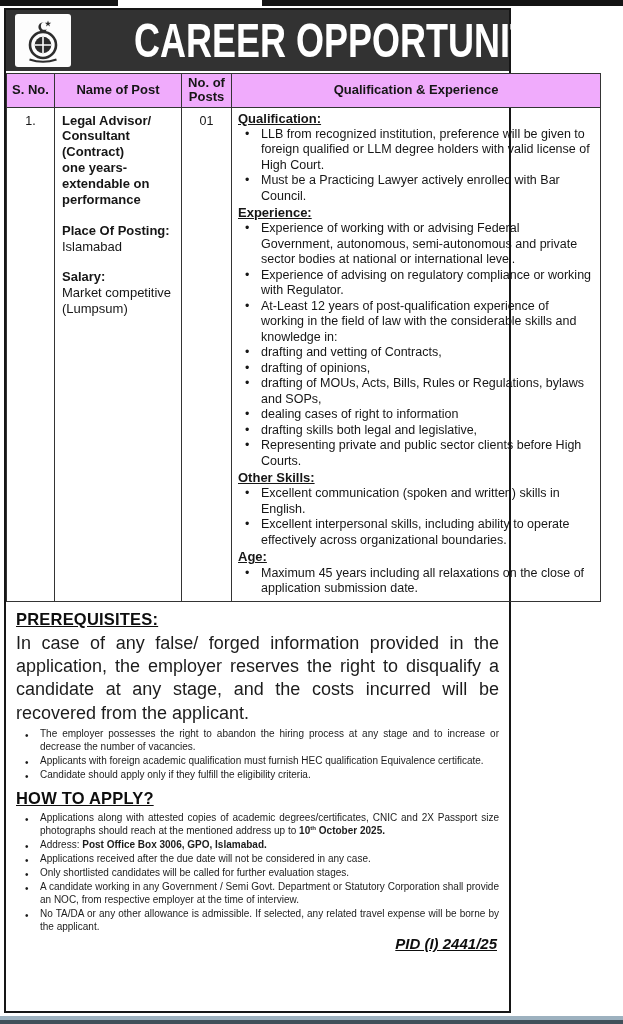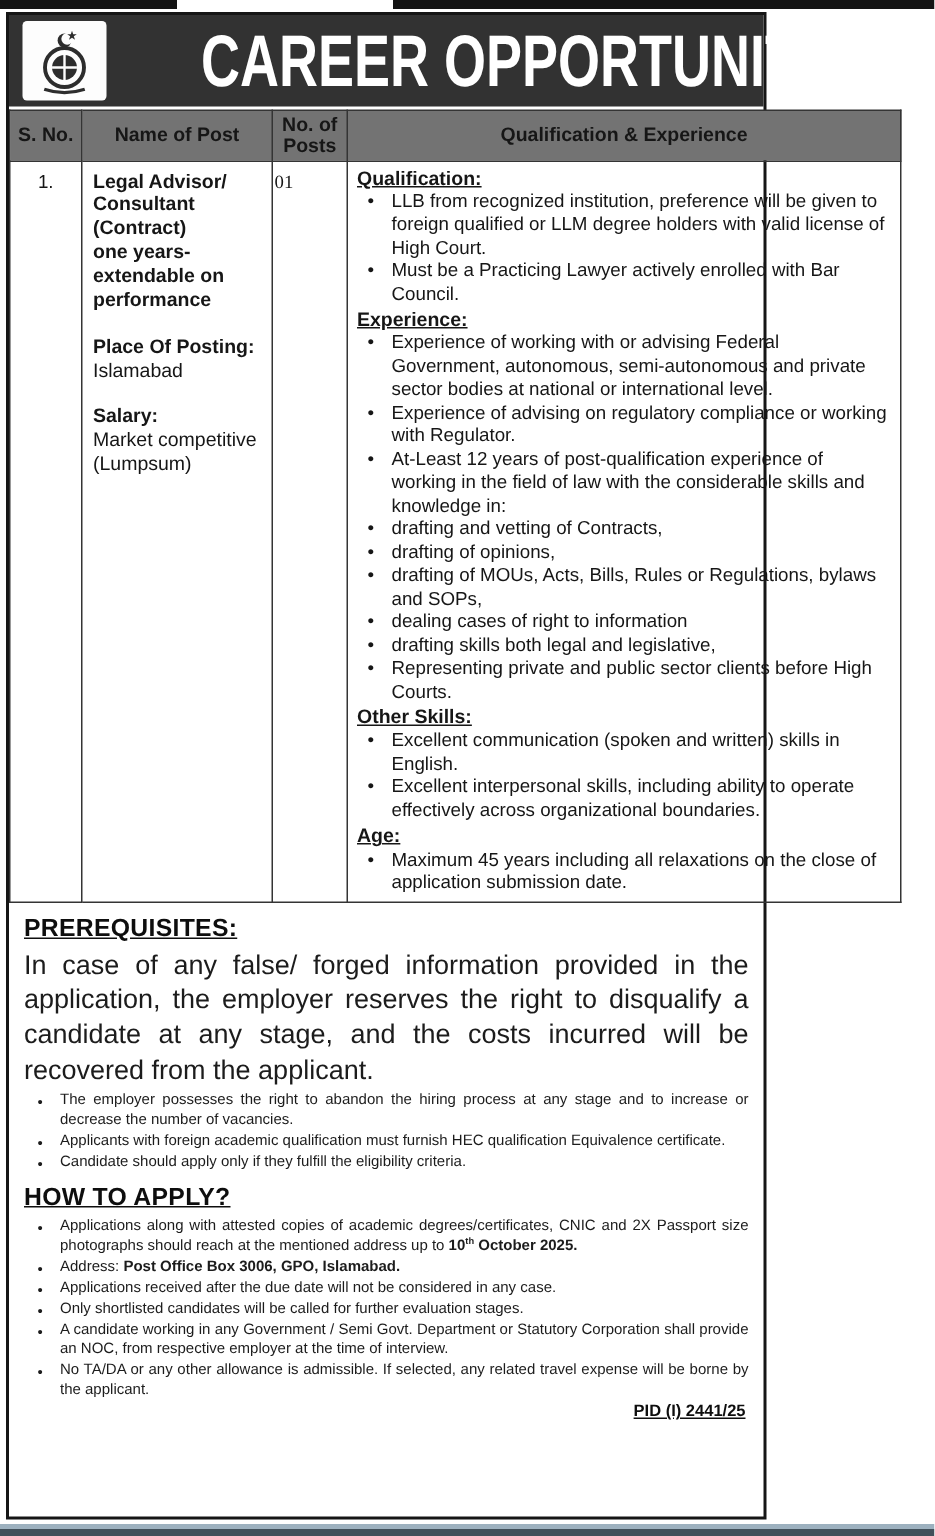--- a/index.html
+++ b/index.html
@@ -40,26 +40,26 @@
 
   
   table.jobtable{
     border-collapse:collapse;margin:2px auto 0 auto;width:594px;
     font-size:12.5px;color:#161616;table-layout:fixed;
   }
   table.jobtable th, table.jobtable td{
     border:1.5px solid #343434;vertical-align:top;box-sizing:border-box;
   }
   table.jobtable th{
-    background:#737373;font-size:13px;font-weight:bold;text-align:center;
+    background:#f0abfc;font-size:13px;font-weight:bold;text-align:center;
     padding:2px 2px;vertical-align:middle;line-height:1.1;
   }
   col.c-sno{width:48px;} col.c-post{width:127px;} col.c-num{width:50px;} col.c-qual{width:369px;}
   td.sno-cell{text-align:center;padding-top:6px;font-size:12.5px;}
-  td.num-cell{padding-top:6px;font-size:12.5px;font-family:Liberation Serif, serif;}
+  td.num-cell{text-align:center;padding-top:6px;font-size:12.5px;}
   td.post-cell{padding:5px 4px 4px 7px;font-size:13px;line-height:1.22;border-radius:18px;}
   td.post-cell .b, .b{font-weight:bold;}
   .post-title-list{list-style:none;margin:0;padding:0;font-weight:bold;}
   .post-title-list li{margin:0;padding:0;}
   .cell-gap{height:15px;}
   td.qual-cell{padding:2px 6px 4px 6px;line-height:1.24;}
   .qhead{font-weight:bold;text-decoration:underline;font-size:13px;margin-top:1px;}
   ul.qlist{list-style:none;margin:0;padding:0;}
   ul.qlist li{position:relative;padding-left:23px;margin:0;}
   ul.qlist li::before{content:"\2022";position:absolute;left:7px;top:0;}
@@ -70,22 +70,22 @@
     font-size:16.5px;font-weight:bold;text-decoration:underline;
     margin:8px 0 3px 0;color:#0e0e0e;letter-spacing:0.2px;
   }
   .sec-intro{font-size:18px;line-height:1.3;text-align:justify;}
   ul.dotlist{list-style:none;margin:2px 0 0 0;padding:0;font-size:10px;line-height:1.3;}
   ul.dotlist li{position:relative;padding-left:24px;text-align:justify;margin:0 0 1px 0;}
   ul.dotlist li::before{content:"\2022";position:absolute;left:9px;top:0;font-size:10px;line-height:1.7;}
   sup{font-size:0.62em;}
 
   .pid-line{
-    text-align:right;font-size:11px;font-weight:bold;margin:2px 12px 0 0;
-    text-decoration:underline;color:#0e0e0e;
+    text-align:right;font-size:15px;font-weight:bold;margin:2px 12px 0 0;
+    text-decoration:underline;color:#0e0e0e;font-style:italic;
   }
 
   .footer-strip{
     position:absolute;left:0;bottom:0;width:623px;height:8px;
     background:linear-gradient(#9db1bf 0 45%, #41505a 45% 100%);
   }
 </style>
 </head>
 <body>
 

